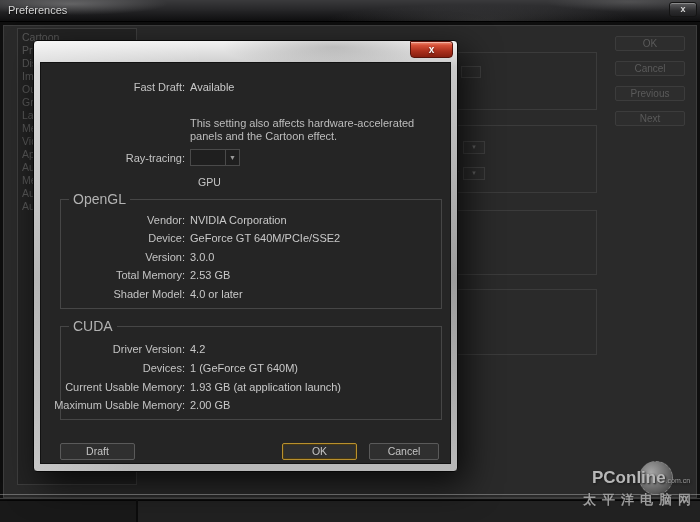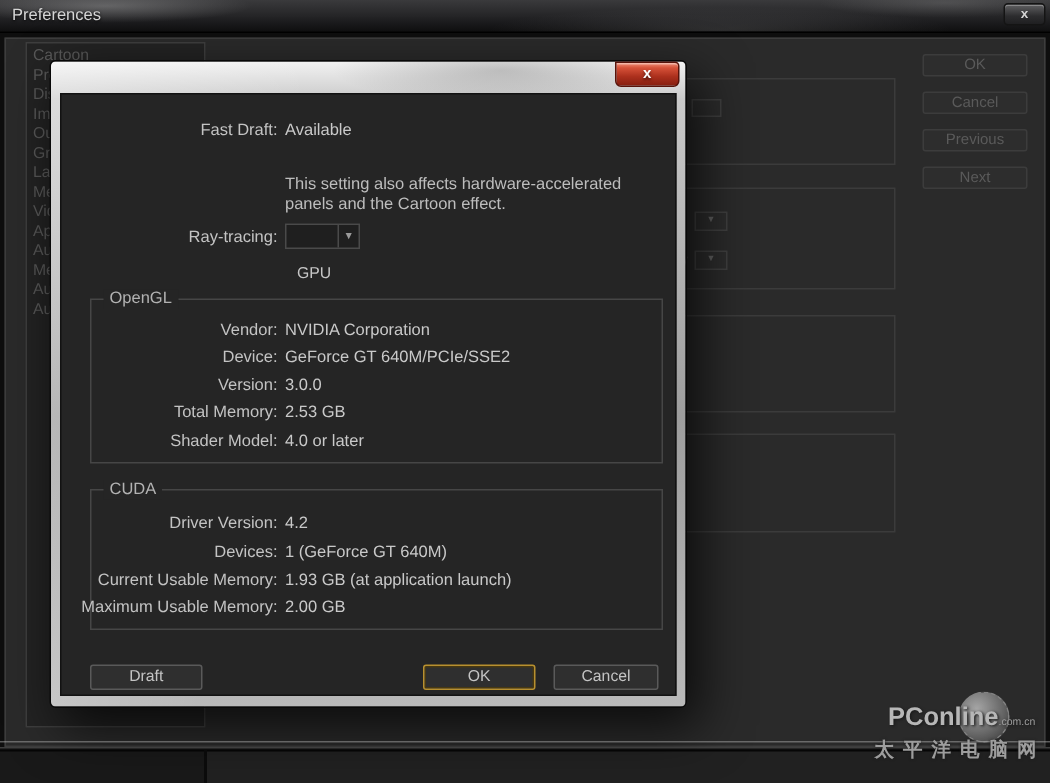--- a/index.html
+++ b/index.html
@@ -53,21 +53,21 @@
   .lbl{display:inline-block;width:144px;text-align:right;color:#c3c3c3;}
   .val{margin-left:5px;color:#c9c9c9;}
   .note{position:absolute;left:149px;color:#bdbdbd;white-space:nowrap;height:13px;line-height:13px;}
   .hot{color:#cf9a31;border-bottom:1px dotted #93702a;cursor:default;}
 
   .dd{position:absolute;left:149px;width:50px;height:17px;background:#1f1f1f;border:1px solid #4a4a4a;}
   .dd-val{position:absolute;left:7px;top:1px;line-height:14px;font-size:10.5px;color:#c6c6c6;margin-top:24px;}
   .dd-arr{position:absolute;right:0;top:0;width:14px;height:15px;border-left:1px solid #4a4a4a;color:#9a9a9a;font-size:7px;text-align:center;line-height:15px;}
 
   .grp{position:absolute;left:19px;width:382px;border:1px solid #464646;}
-  .grp-legend{position:absolute;left:8px;top:-7px;background:#252525;padding:0 4px;font-size:11px;color:#b2b2b2;line-height:13px;}
+  .grp-legend{position:absolute;left:8px;top:-7px;background:#252525;padding:0 4px;font-size:14px;color:#b2b2b2;line-height:13px;}
 
   .btn{position:absolute;height:17px;background:#2f2f2f;border:1px solid #5a5a5a;border-radius:2px;
     color:#c4c4c4;font-size:10.5px;text-align:center;line-height:15px;}
   .btn-default{border:1px solid #b8902f;box-shadow:inset 0 0 0 1px #473812;}
 
   
   .bottom-strip-l{position:absolute;left:0;top:500px;width:137px;height:22px;background:#191919;border-top:1px solid #060606;}
   .bottom-strip-r{position:absolute;left:137px;top:500px;width:563px;height:22px;background:#212121;border-top:1px solid #060606;}
   .bottom-div{position:absolute;left:136px;top:500px;width:2px;height:22px;background:#0c0c0c;}
   .wm{position:absolute;z-index:40;}

